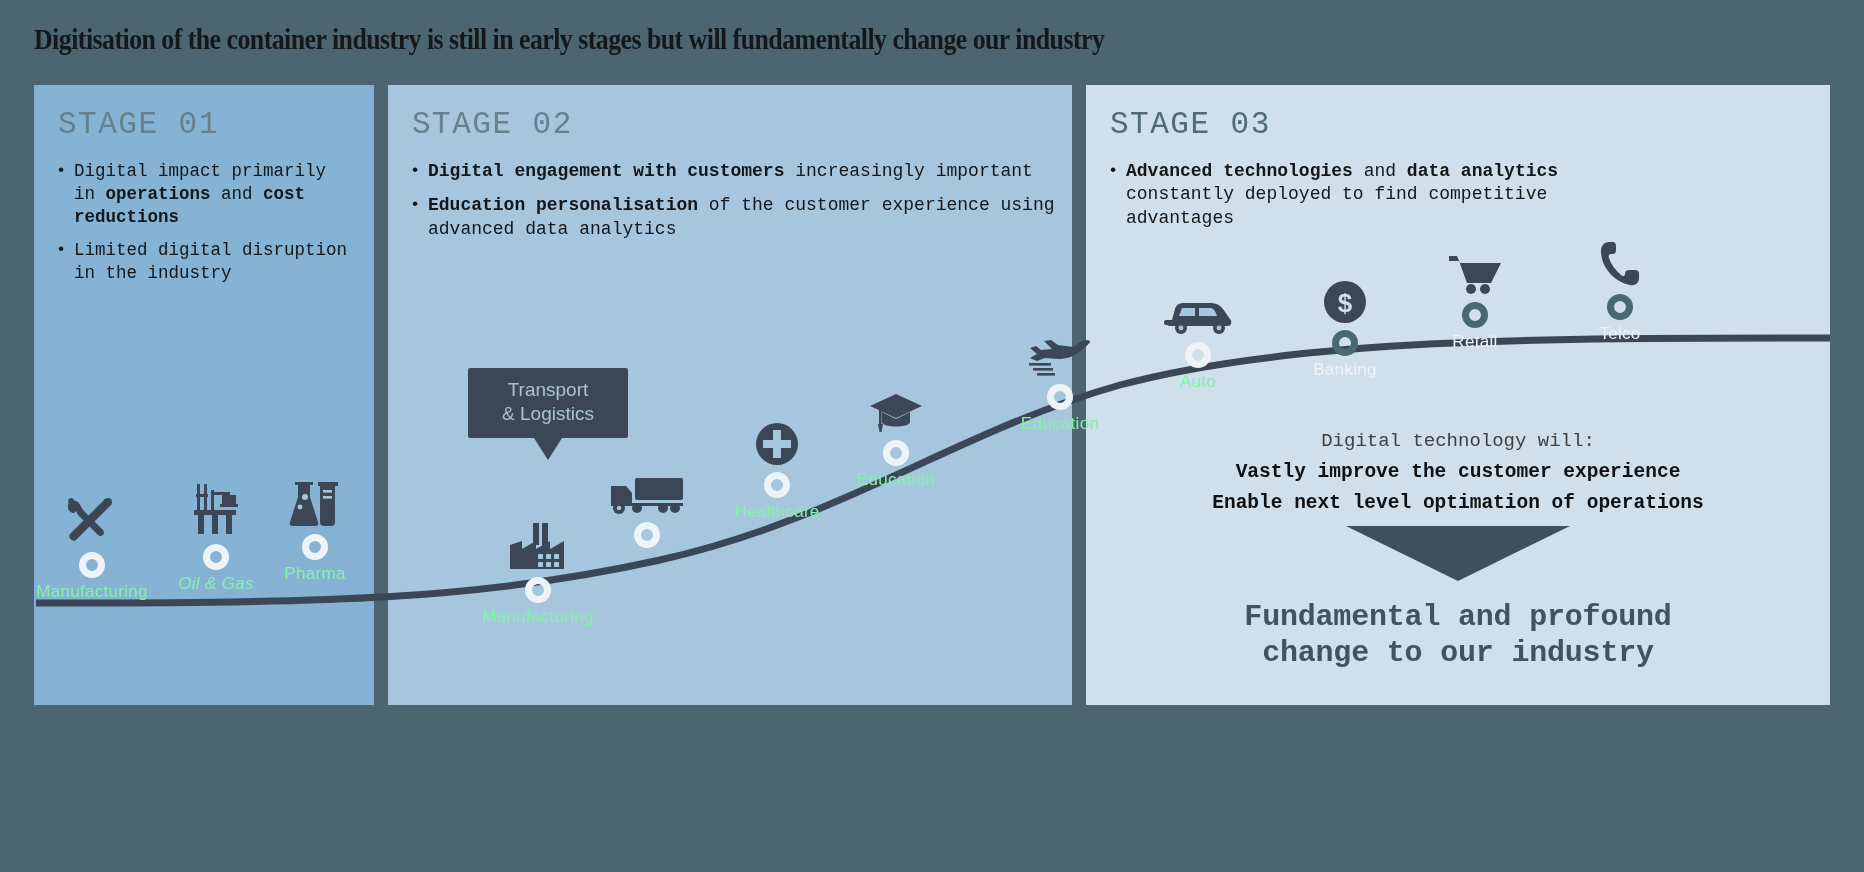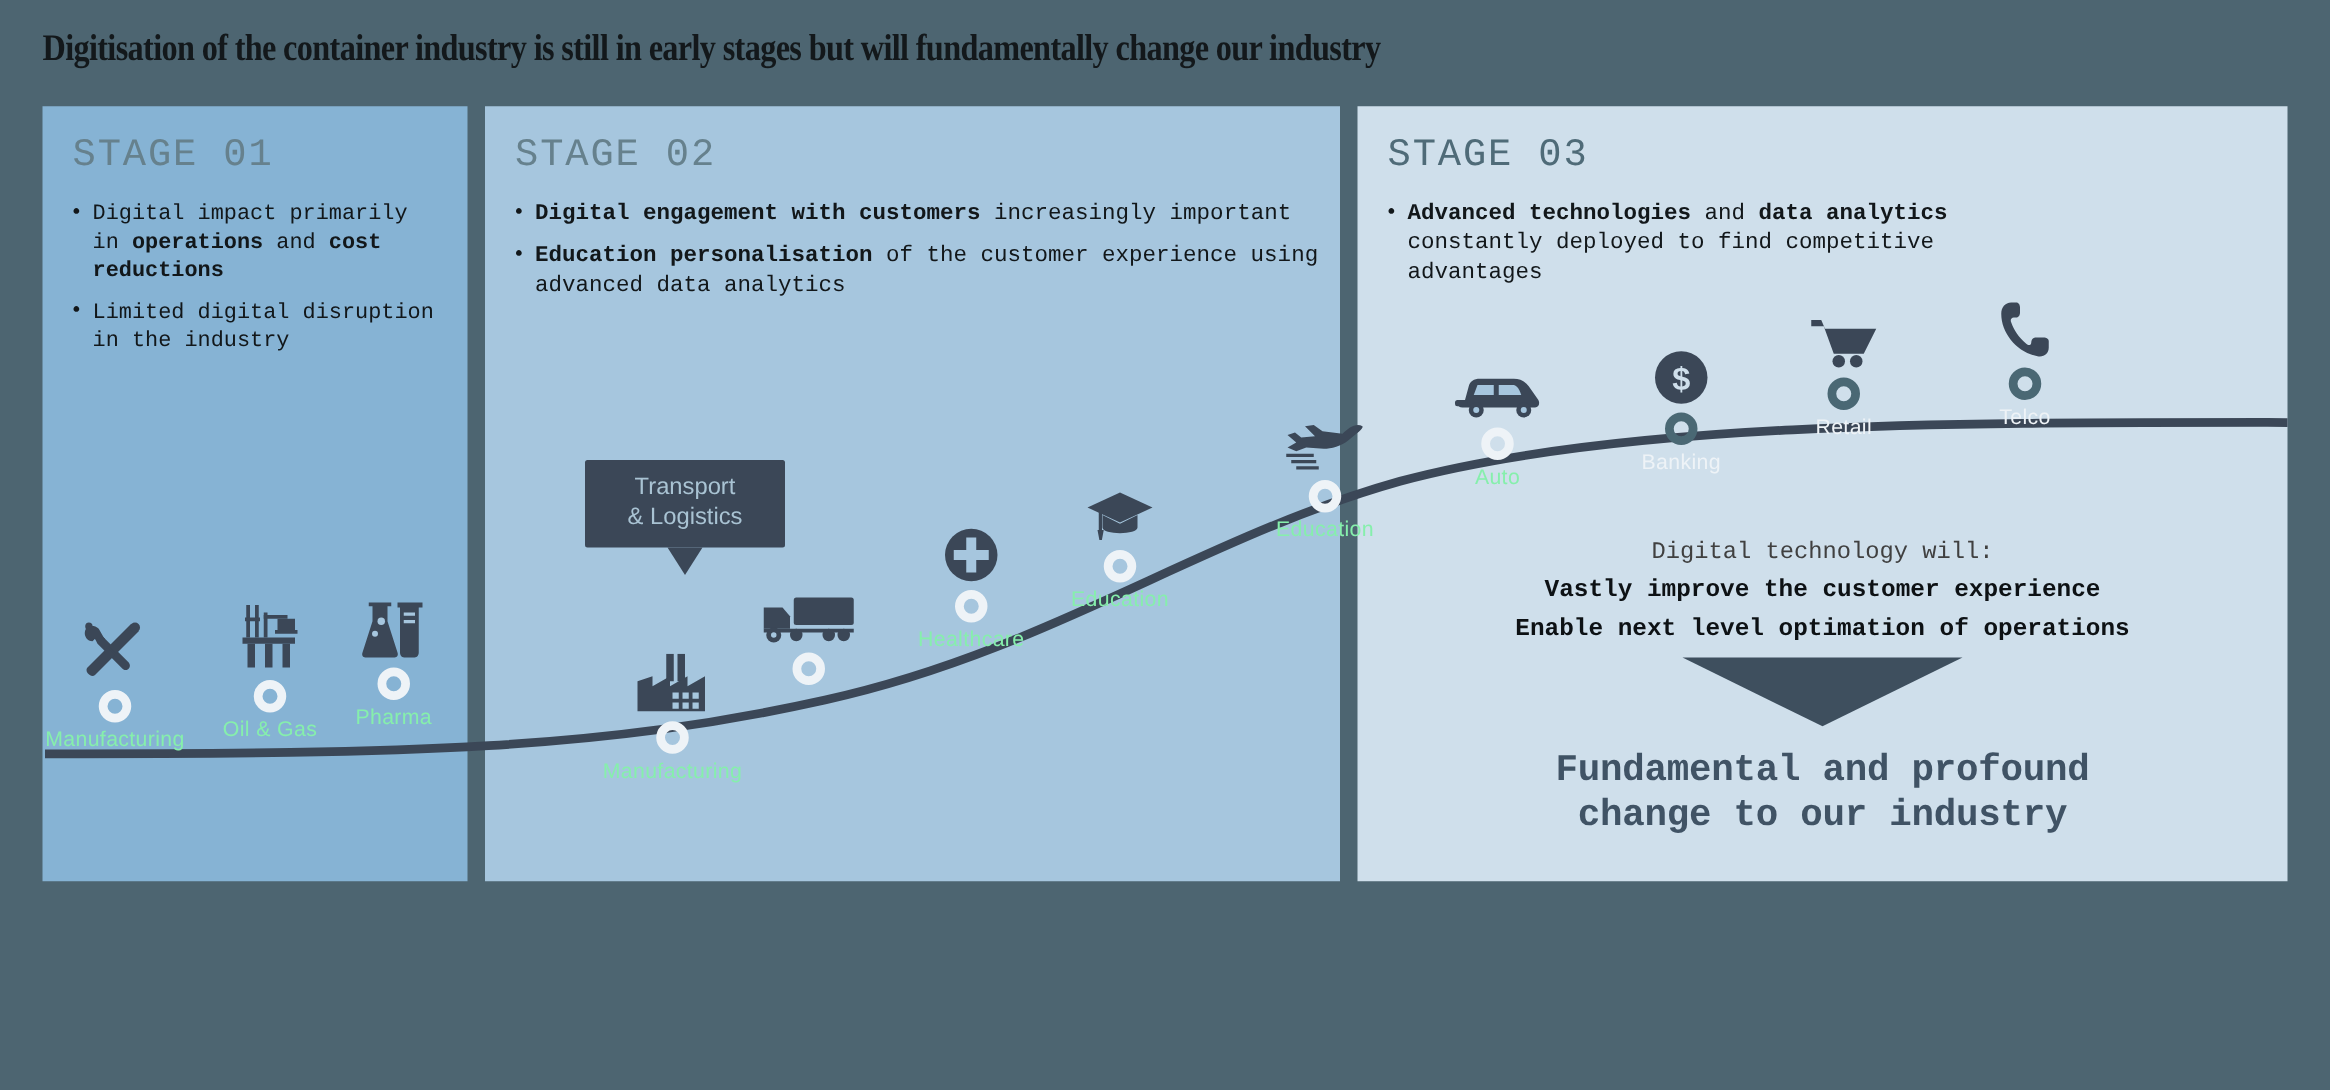--- a/index.html
+++ b/index.html
@@ -157,21 +157,21 @@
         <path d="M14 7 C10 3 4 4 3 9 C2 13 5 17 9 17 L11 15 L13 19 L33 39 C36 42 41 38 38 34 L18 14 Z"></path>
         <path d="M40 3 L46 9 L28 27 L22 21 Z"></path>
         <path d="M5 38 L21 22 L27 28 L11 44 C8 47 2 41 5 38 Z"></path>
         <circle cx="43" cy="6" r="4"></circle>
       </svg>
     </div>
     <div class="ring"></div>
     <div class="cap">Manufacturing</div>
   </div>
 
-  <div class="node" style="left:216px;top:482px;">
+  <div class="node" style="left:216px;top:482px;font-style:italic;">
     <div class="glyph">
       <svg width="52" height="56" viewBox="0 0 52 56" fill="#3b4757">
         <rect x="7" y="2" width="3" height="26"></rect>
         <rect x="14" y="2" width="3" height="26"></rect>
         <path d="M6 12 L18 12 L18 15 L6 15 Z"></path>
         <rect x="21" y="8" width="3" height="20"></rect>
         <path d="M21 10 L40 10 L40 13 L21 13 Z"></path>
         <rect x="32" y="13" width="14" height="9"></rect>
         <rect x="30" y="22" width="18" height="3"></rect>
         <rect x="4" y="28" width="42" height="5"></rect>

